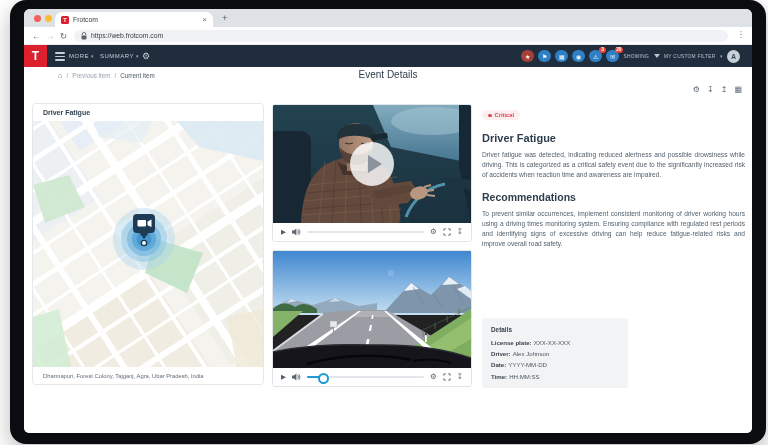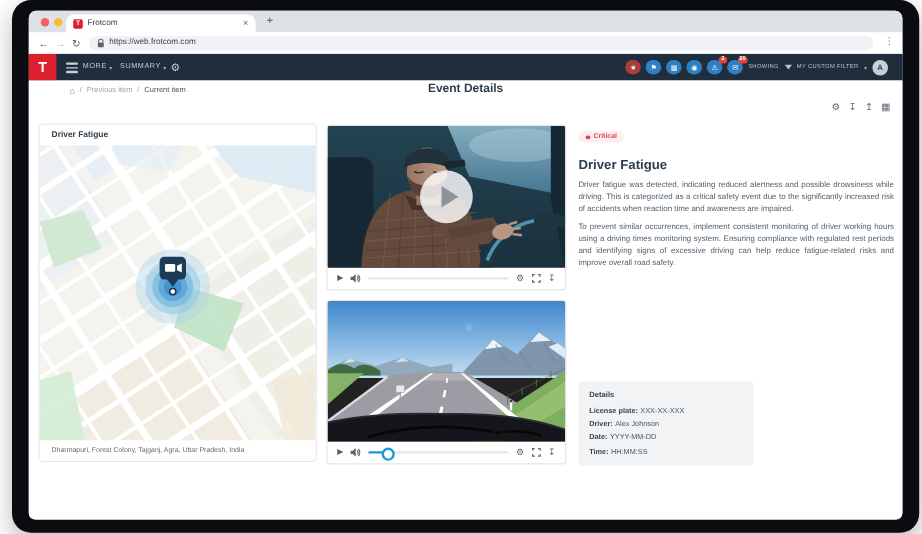--- a/index.html
+++ b/index.html
@@ -47,21 +47,21 @@
   .badge:empty{display:none;}
   .showing,.filter-label{font-size:4.8px;letter-spacing:.3px;color:#b9c3cd;}
   .funnel{width:0;height:0;border-left:3.5px solid transparent;border-right:3.5px solid transparent;border-top:4px solid #b9c3cd;}
   .avatar{width:13px;height:13px;border-radius:50%;background:#c8d0d7;color:#2e3e4e;font-size:6.5px;font-weight:700;
     display:flex;align-items:center;justify-content:center;}
   
   .content{position:absolute;left:0;top:58px;right:0;bottom:0;background:#fff;border-radius:0 0 5px 5px;}
   .breadcrumb{position:absolute;left:34px;top:4px;display:flex;align-items:center;gap:4px;font-size:6.3px;color:#98a2ac;}
   .bc-home{font-size:7.5px;color:#5f6b78;}
   .bc-current{color:#49565f;}
-  .page-title{position:absolute;left:0;right:0;top:2px;text-align:center;font-size:10px;font-weight:700;color:#2e3d4d;}
+  .page-title{position:absolute;left:0;right:0;top:2px;text-align:center;font-size:10px;font-weight:400;color:#2e3d4d;}
   .page-actions{position:absolute;right:10px;top:18px;display:flex;gap:7px;color:#5f6b78;font-size:8px;align-items:center;}
   
   .map-card{position:absolute;left:8px;top:36px;width:232px;height:282px;border:1px solid #e3e7eb;border-radius:4px;
     background:#fff;box-sizing:border-box;overflow:hidden;}
   .map-title{position:absolute;left:10px;top:5px;font-size:7px;font-weight:600;color:#32424f;z-index:2;}
   .map-head{position:absolute;left:0;top:0;right:0;height:17px;background:#fff;z-index:1;}
   .map-svg{position:absolute;left:0;top:17px;width:230px;height:246px;}
   .map-foot{position:absolute;left:0;bottom:0;right:0;height:17px;background:#fff;z-index:1;
     display:flex;align-items:center;padding-left:10px;font-size:5.8px;color:#5f6b78;}
   
@@ -394,20 +394,21 @@
         </div>
       </div>
 
       <div class="right-panel">
         <span class="sev-badge">
           <span class="sev-dot"></span>
           <span>Critical</span>
         </span>
         <div class="rp-h1">Driver Fatigue</div>
         <p class="rp-p">Driver fatigue was detected, indicating reduced alertness and possible drowsiness while driving. This is categorized as a critical safety event due to the significantly increased risk of accidents when reaction time and awareness are impaired.</p>
+        <div class="rp-h2">Recommendations</div>
         <p class="rp-p">To prevent similar occurrences, implement consistent monitoring of driver working hours using a driving times monitoring system. Ensuring compliance with regulated rest periods and identifying signs of excessive driving can help reduce fatigue-related risks and improve overall road safety.</p>
       </div>
 
       <div class="details-card">
         <div class="d-title">Details</div>
         <div class="d-row">
           <b>License plate:</b><span>XXX-XX-XXX</span></div>
         <div class="d-row">
           <b>Driver:</b><span>Alex Johnson</span></div>
         <div class="d-row">

